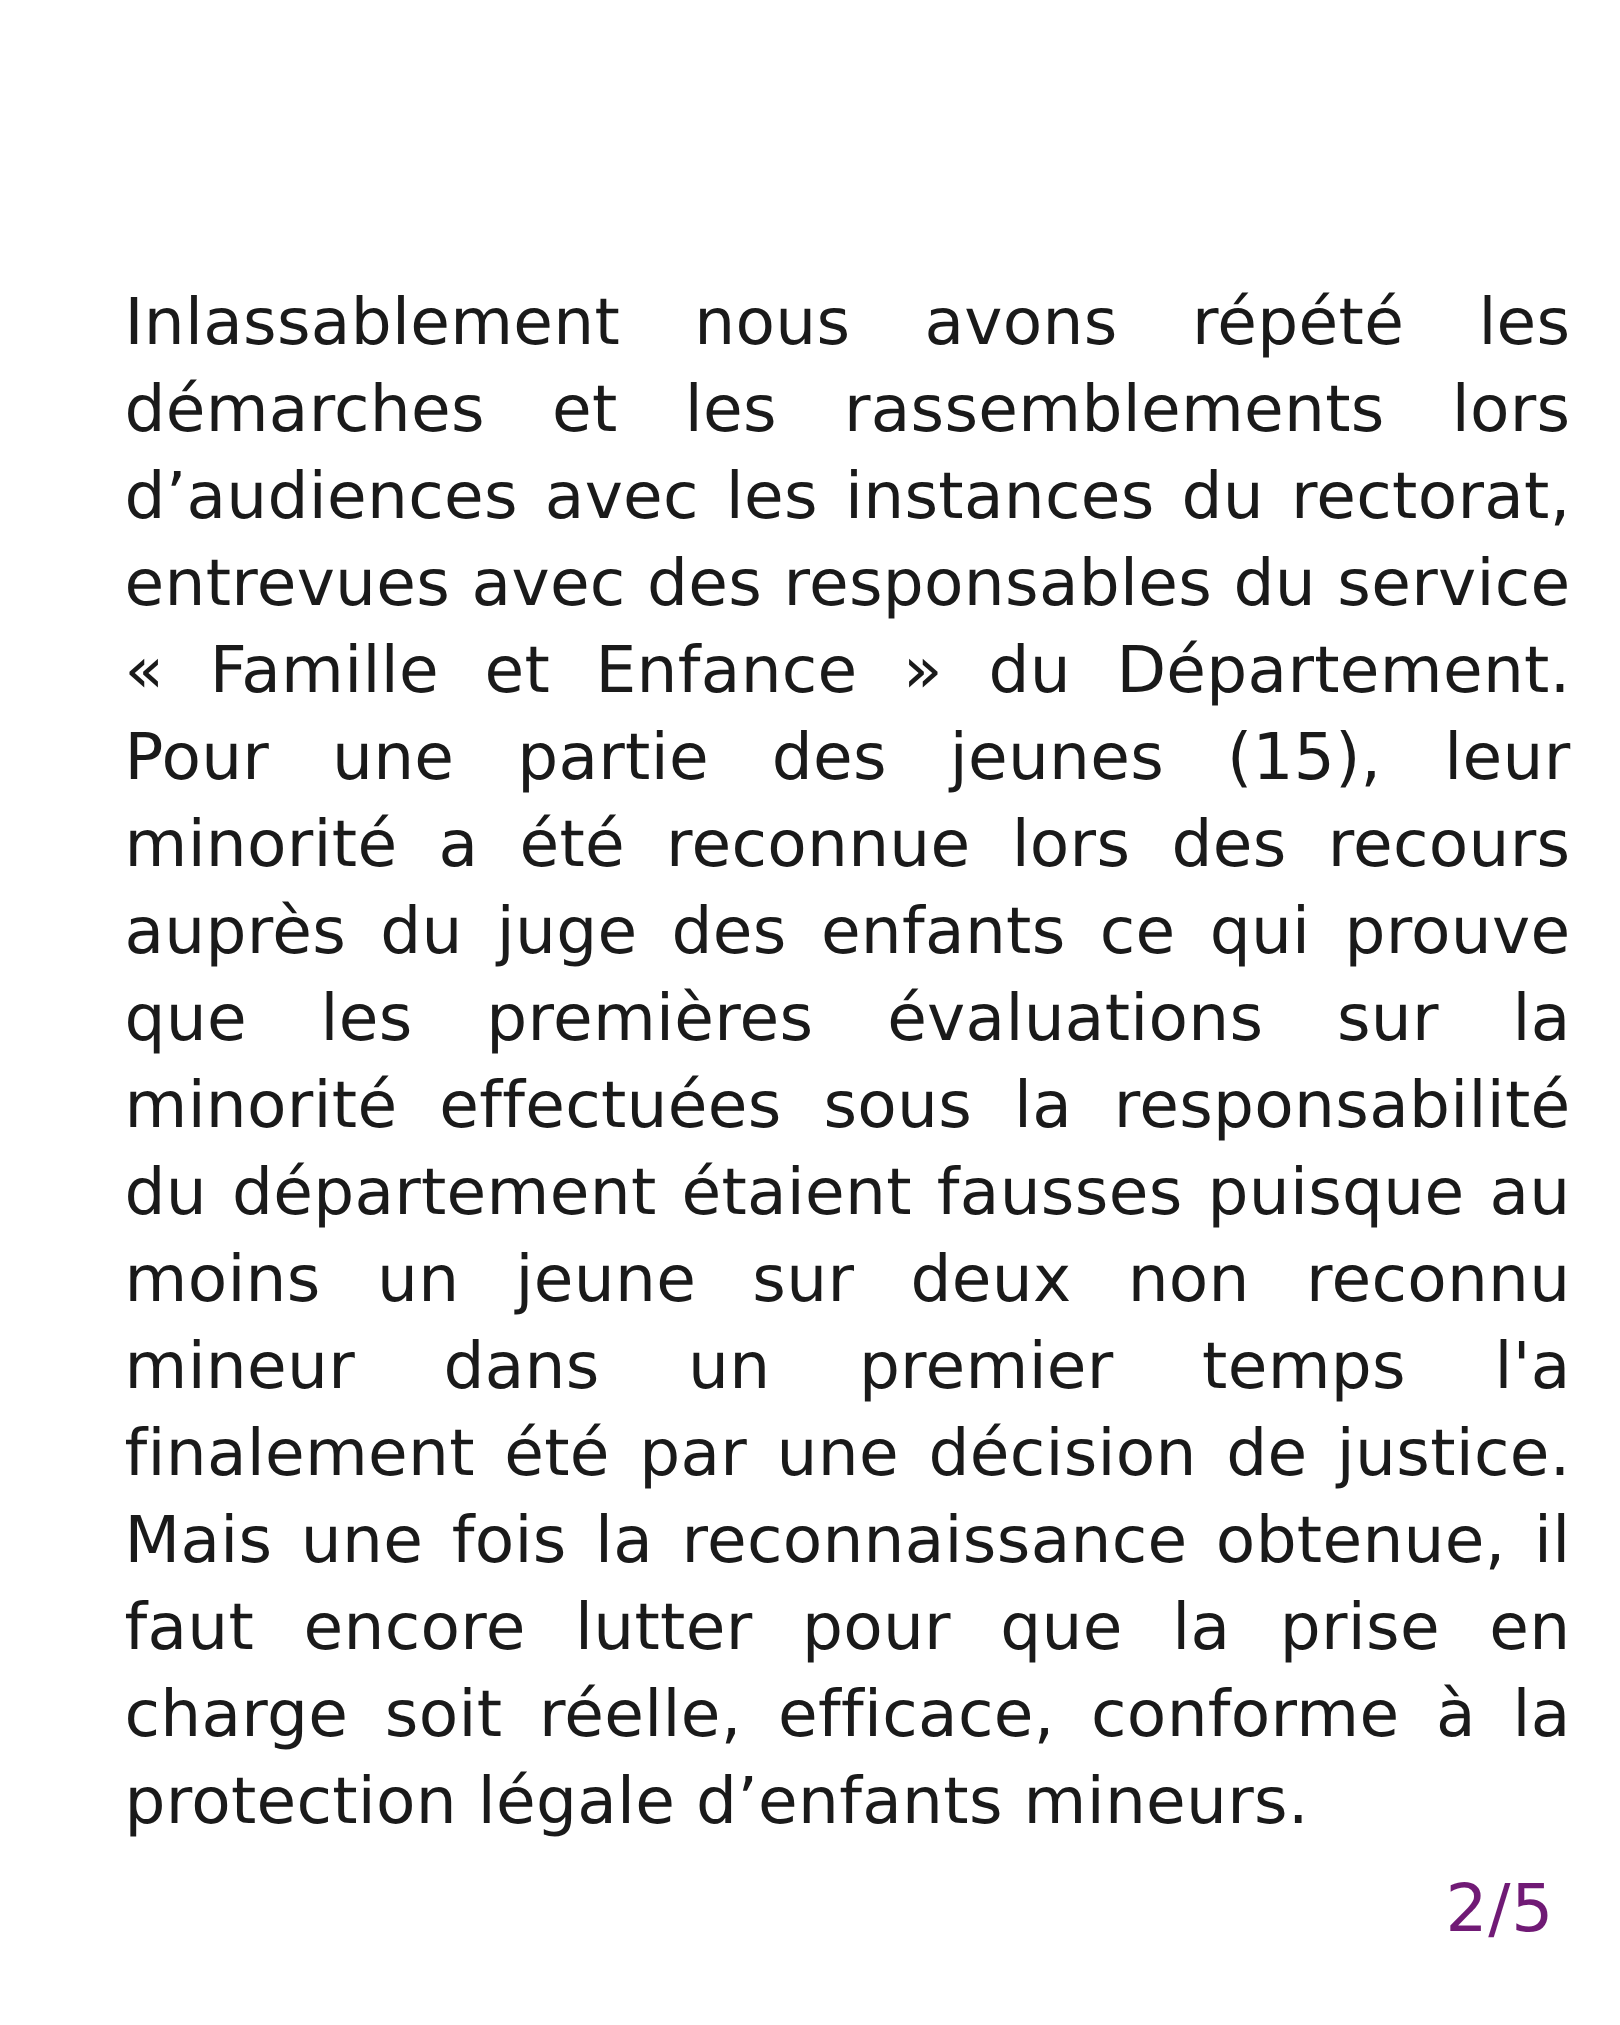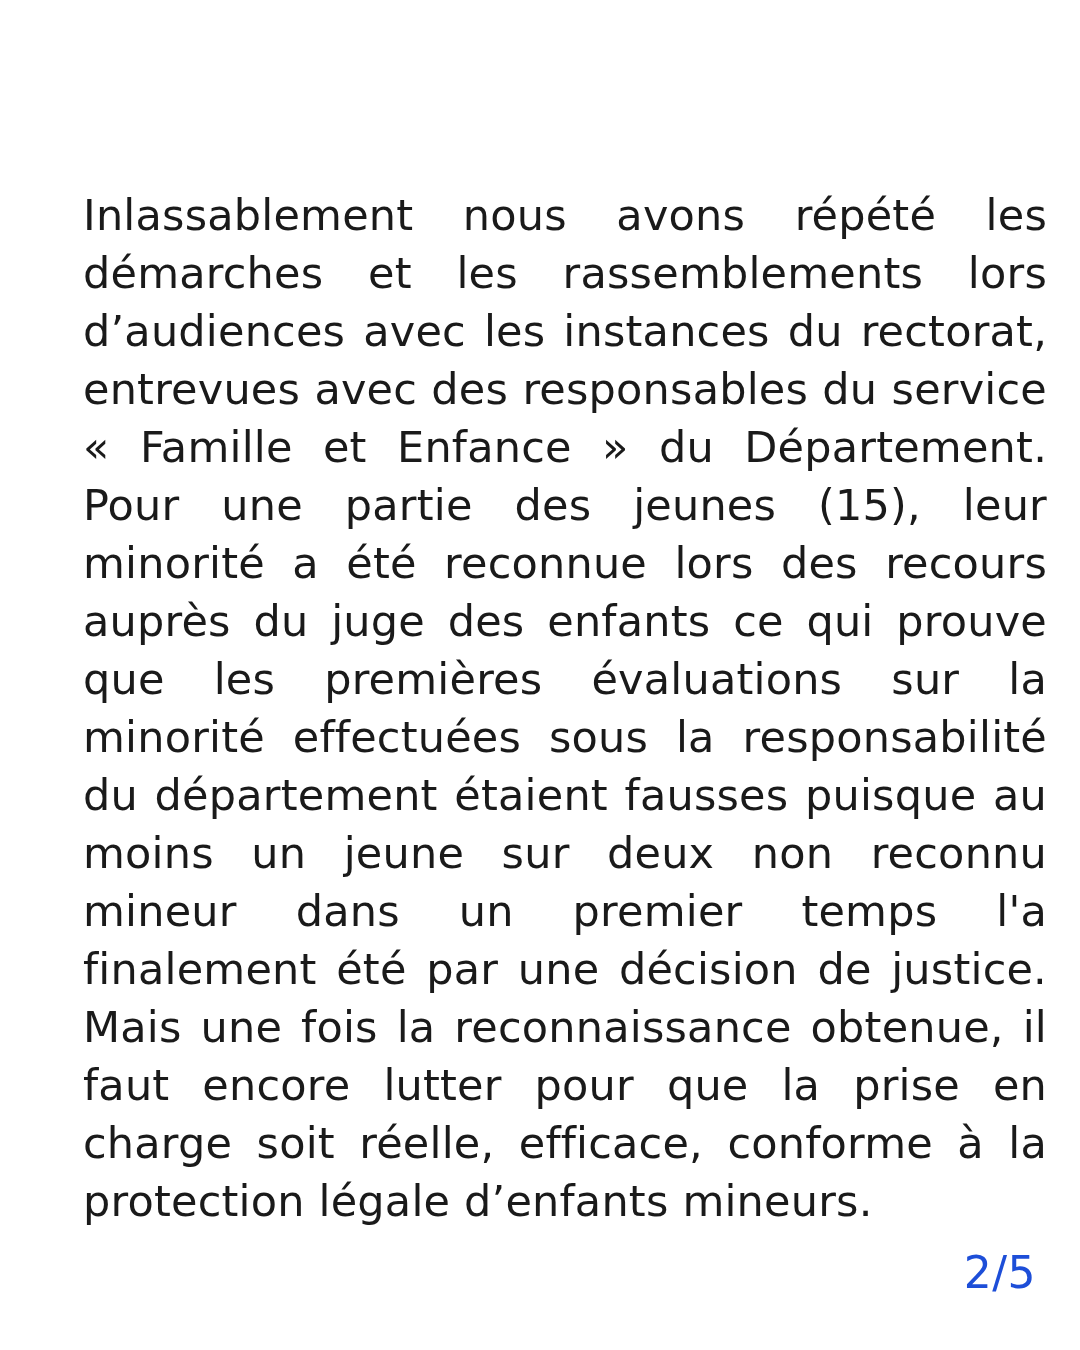--- a/index.html
+++ b/index.html
@@ -28,21 +28,21 @@
     line-height: 58px;
     font-weight: 400;
     letter-spacing: 0.2px;
     white-space: pre-wrap;
     margin-left: 26px;
   }
   .page-number {
     position: absolute;
     right: 44px;
     bottom: 52px;
-    color: #1d4ed8;
+    color: #701a75;
     font-size: 44px;
     line-height: 50px;
     font-weight: 400;
     letter-spacing: 0.5px;
   }
 </style>
 </head>
 <body>
 
 <div class="page">

